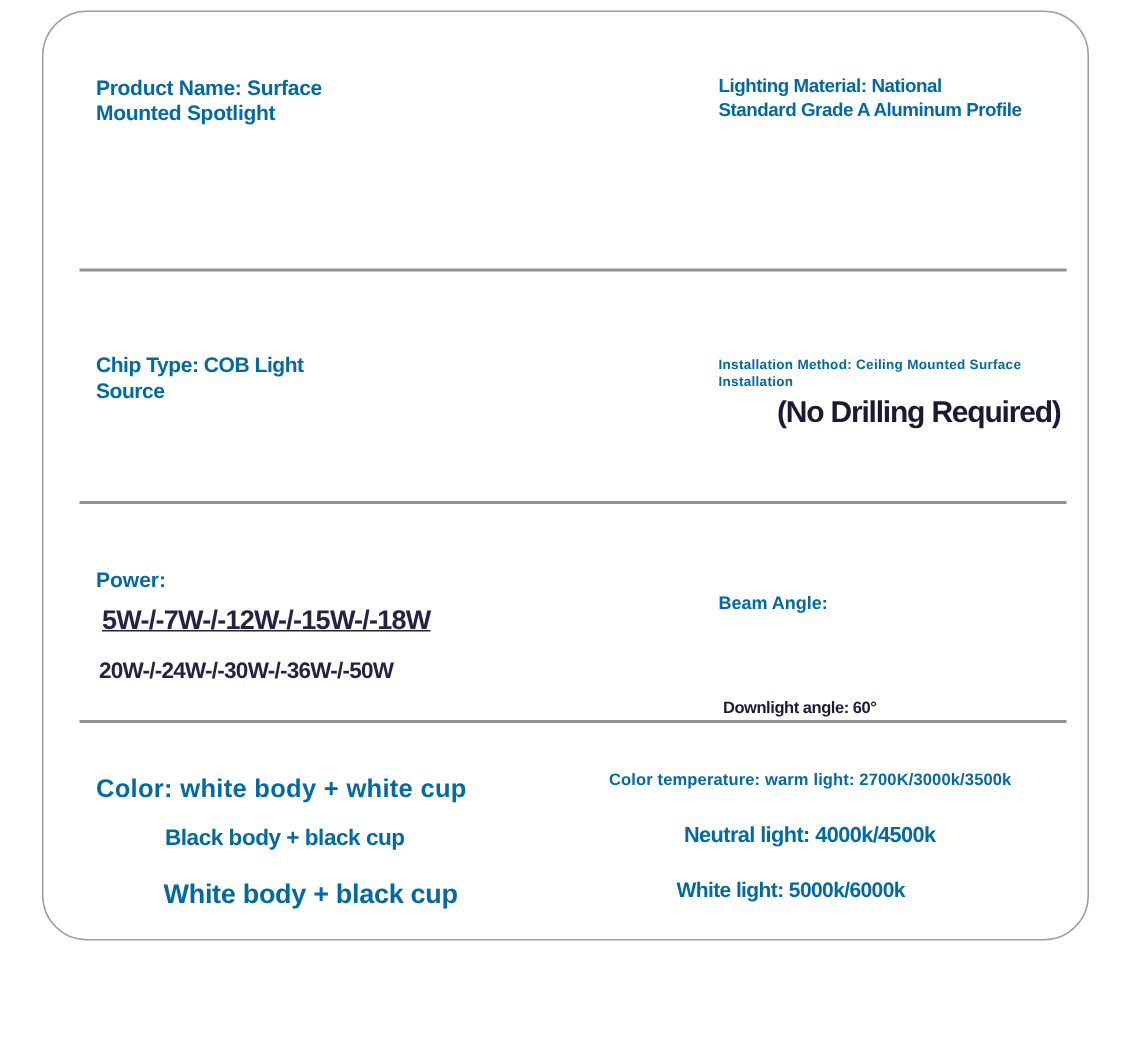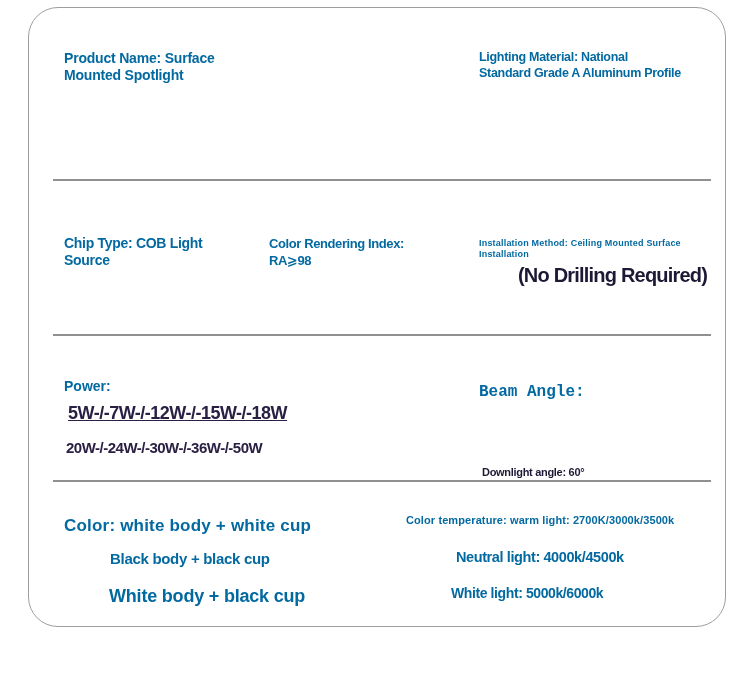--- a/index.html
+++ b/index.html
@@ -20,21 +20,21 @@
   .t-navy{color:#1d1935;}
   .product{left:35px;top:42px;font-size:14px;line-height:17px;letter-spacing:-0.2px;}
   .material{left:450px;top:41px;font-size:12.5px;line-height:16px;letter-spacing:-0.3px;}
   .chip{left:35px;top:227px;font-size:14px;line-height:17px;letter-spacing:-0.3px;}
   .cri{left:240px;top:227px;font-size:13px;line-height:17px;letter-spacing:-0.4px;}
   .install{left:450px;top:230px;font-size:9px;line-height:11px;letter-spacing:0.2px;}
   .no-drill{left:489px;top:256px;font-size:20px;letter-spacing:-0.8px;}
   .power-label{left:35px;top:370px;font-size:14px;}
   .power-row1{left:39px;top:395px;font-size:18px;letter-spacing:-0.5px;text-decoration:underline;}
   .power-row2{left:37px;top:431px;font-size:15px;letter-spacing:-0.5px;}
-  .beam-label{left:450px;top:375px;font-size:16px;font-family:Liberation Mono, monospace;}
+  .beam-label{left:450px;top:387px;font-size:12px;}
   .spotlight{left:451px;top:399px;font-size:13.5px;letter-spacing:-0.3px;white-space:pre;}
   .downlight{left:453px;top:429px;font-size:11px;letter-spacing:-0.3px;white-space:pre;margin-top:29px;}
   .color1{left:35px;top:508px;font-size:17px;letter-spacing:0.2px;}
   .color2{left:81px;top:542px;font-size:15px;letter-spacing:-0.3px;}
   .color3{left:80px;top:578px;font-size:18px;letter-spacing:-0.2px;}
   .temp1{left:377px;top:506px;font-size:11px;letter-spacing:0.1px;}
   .temp2{left:427px;top:541px;font-size:14.5px;letter-spacing:-0.4px;}
   .temp3{left:422px;top:577px;font-size:14px;letter-spacing:-0.4px;}
 </style>
 </head>
@@ -50,24 +50,20 @@
     <div>Lighting Material: National</div>
     <div>Standard Grade A Aluminum Profile</div>
   </div>
 
   <div class="divider" style="top:171px;"></div>
 
   <div class="abs t-black chip">
     <div>Chip Type: COB Light</div>
     <div>Source</div>
   </div>
-  <div class="abs t-black cri">
-    <div>Color Rendering Index:</div>
-    <div>RA⩾98</div>
-  </div>
   <div class="abs t-black install">
     <div>Installation Method: Ceiling Mounted Surface</div>
     <div>Installation</div>
   </div>
   <div class="abs t-navy no-drill">(No Drilling Required)</div>
 
   <div class="divider" style="top:326px;"></div>
 
   <div class="abs t-black power-label">Power:</div>
   <div class="abs t-purple power-row1">5W-/-7W-/-12W-/-15W-/-18W</div>

